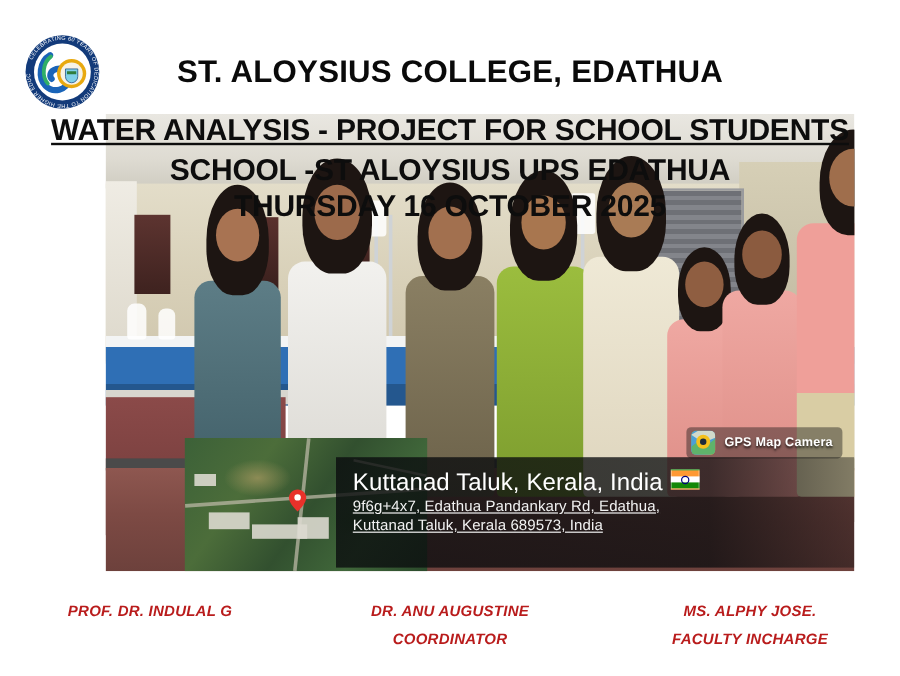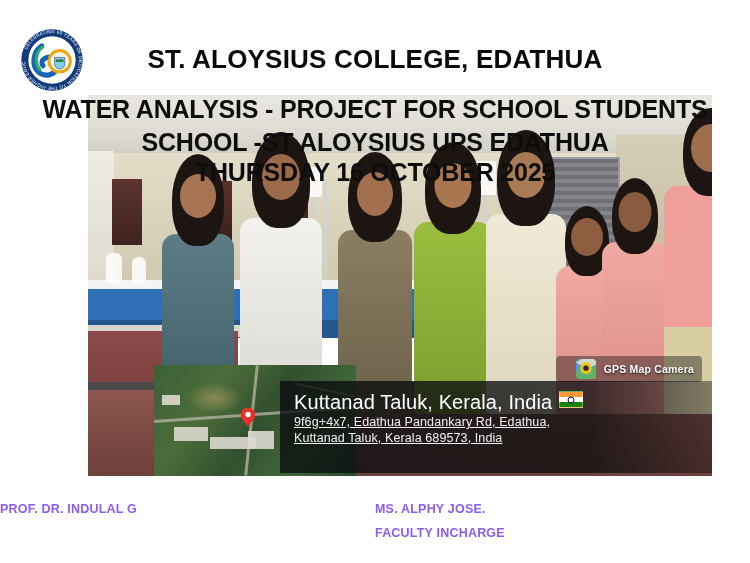--- a/index.html
+++ b/index.html
@@ -166,21 +166,21 @@
     position:absolute; background:#dcd9cf; opacity:.9;
   }
   .map-pin {
     position:absolute; left:84px; top:40px; width:20px; height:20px;
   }
 
   
   #gps-badge {
     position:absolute; right:10px; top:261px;
     display:flex; align-items:center; gap:8px;
-    padding:3px 8px 3px 20px;
+    padding:3px 8px 3px 4px;
     background: rgba(20,20,20,0.42);
     border-radius:4px;
     z-index:5;
   }
   #gps-badge .gps-icon {
     width:20px; height:20px; border-radius:4px;
     background: linear-gradient(135deg,#6fbf73 0%,#4d9de0 45%,#f0c419 100%);
     position:relative; overflow:hidden;
     flex:0 0 auto;
   }
@@ -217,33 +217,33 @@
   .gps-line {
     font-size:12.5px; line-height:1.28; color:#f2f2f2; letter-spacing:0.1px;text-decoration:underline;
   }
 
   
   .event-line {
     position:absolute; left:0; width:750px; text-align:center;
     font-weight:bold; color:#0d0d0d; z-index:7;
     font-family:"Liberation Sans", sans-serif;
   }
-  #event-line-1 { top:95px;  font-size:25px; letter-spacing:-0.2px; }
+  #event-line-1 { top:95px;  font-size:25px; letter-spacing:-0.2px;text-decoration:underline; }
   #event-line-2 { top:128px; font-size:25px; letter-spacing:-0.2px; }
   #event-line-3 { top:158px; font-size:25px; letter-spacing:-0.2px; }
 
   
   #signatories {
     position:absolute; left:0; top:498px; width:750px; height:60px;
     display:flex; z-index:6;
   }
   .sig {
-    flex:1 1 0; text-align:left;
-    font-size:12.5px; font-weight:bold; color:#8b5cf6;
-    line-height:1.9; letter-spacing:0.2px;
+    flex:1 1 0; text-align:center;
+    font-size:12.5px; font-weight:bold; color:#b91c1c;
+    line-height:1.9; letter-spacing:0.2px;font-style:italic;
   }
   .sig .role { display:block; }
 </style>
 </head>
 <body>
 
 <div id="poster">
 
   <div id="logo">
     <svg viewBox="0 0 100 100" width="64" height="64" aria-hidden="true">
@@ -378,18 +378,22 @@
 
   <div class="event-line" id="event-line-1">WATER ANALYSIS - PROJECT FOR SCHOOL STUDENTS</div>
   <div class="event-line" id="event-line-2">SCHOOL -ST ALOYSIUS UPS EDATHUA</div>
   <div class="event-line" id="event-line-3">THURSDAY  16 OCTOBER 2025</div>
 
   <div id="signatories">
     <div class="sig">
       <span>PROF. DR. INDULAL G</span>
     </div>
     <div class="sig">
+      <span>DR. ANU AUGUSTINE</span>
+      <span class="role">COORDINATOR</span>
+    </div>
+    <div class="sig">
       <span>MS. ALPHY JOSE.</span>
       <span class="role">FACULTY INCHARGE</span>
     </div>
   </div>
 
 </div>
 
 </body></html>

